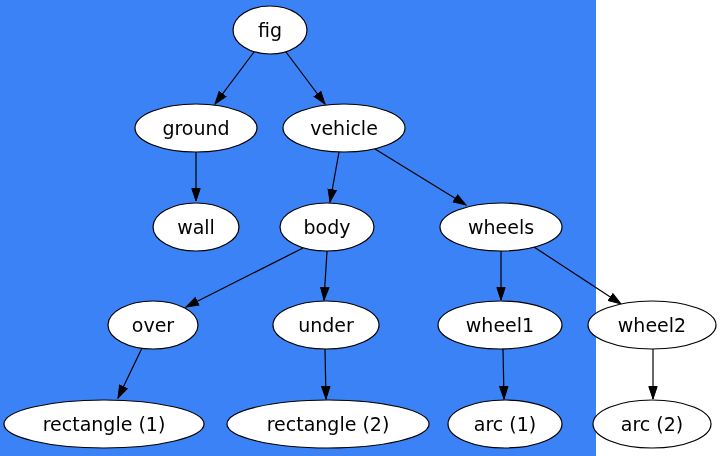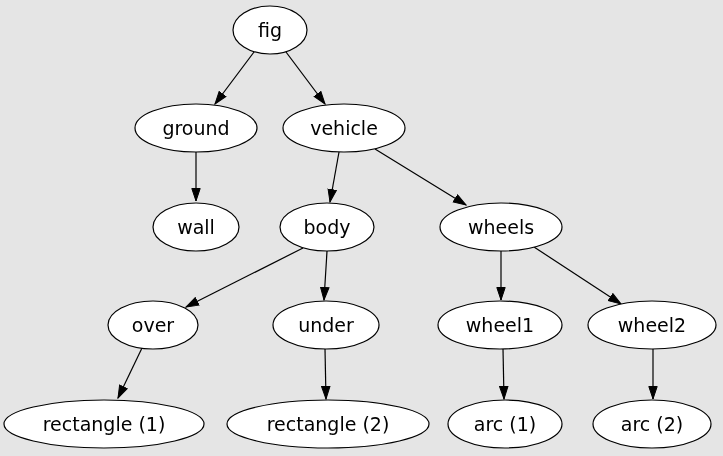--- a/index.html
+++ b/index.html
@@ -1,23 +1,23 @@
 <!DOCTYPE html>
 <html><head>
 <meta charset="utf-8">
 <style>
   html, body {
     margin: 0;
     padding: 0;
     background: #ffffff;
   }
   .canvas {
-    width: 723px;
+    width: 596px;
     height: 456px;
-    background: #e5e5e5;
+    background: #3b82f6;
     position: relative;
     font-family: "DejaVu Sans", sans-serif;
   }
   svg { display: block; }
   .node-shape {
     fill: #ffffff;
     stroke: #000000;
     stroke-width: 1.2;
   }
   .node-label {

